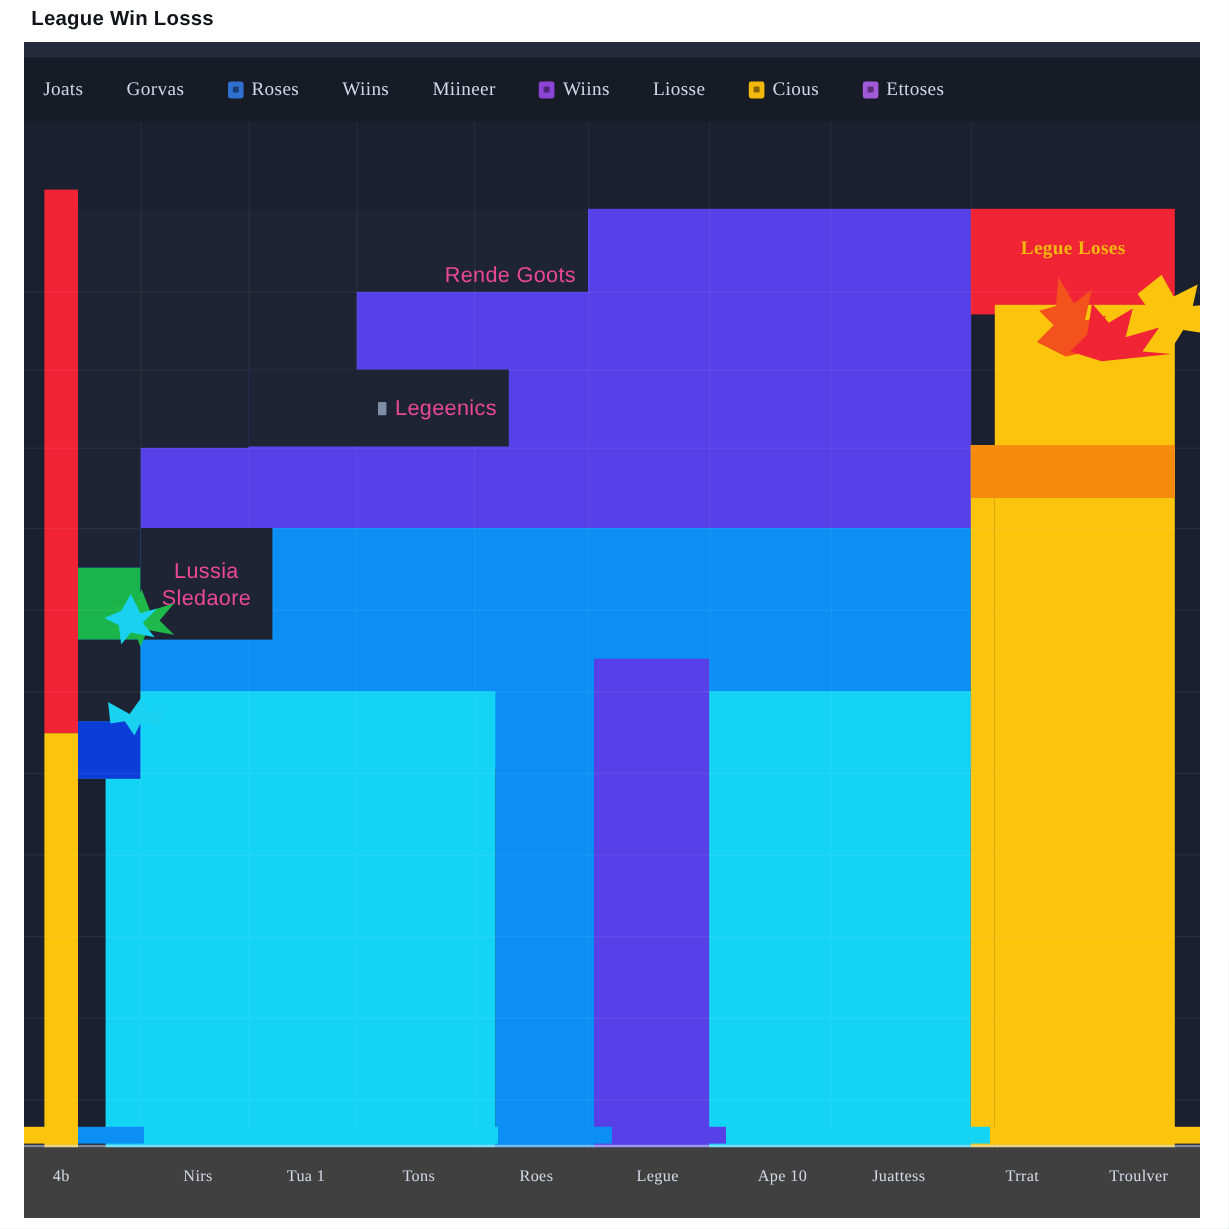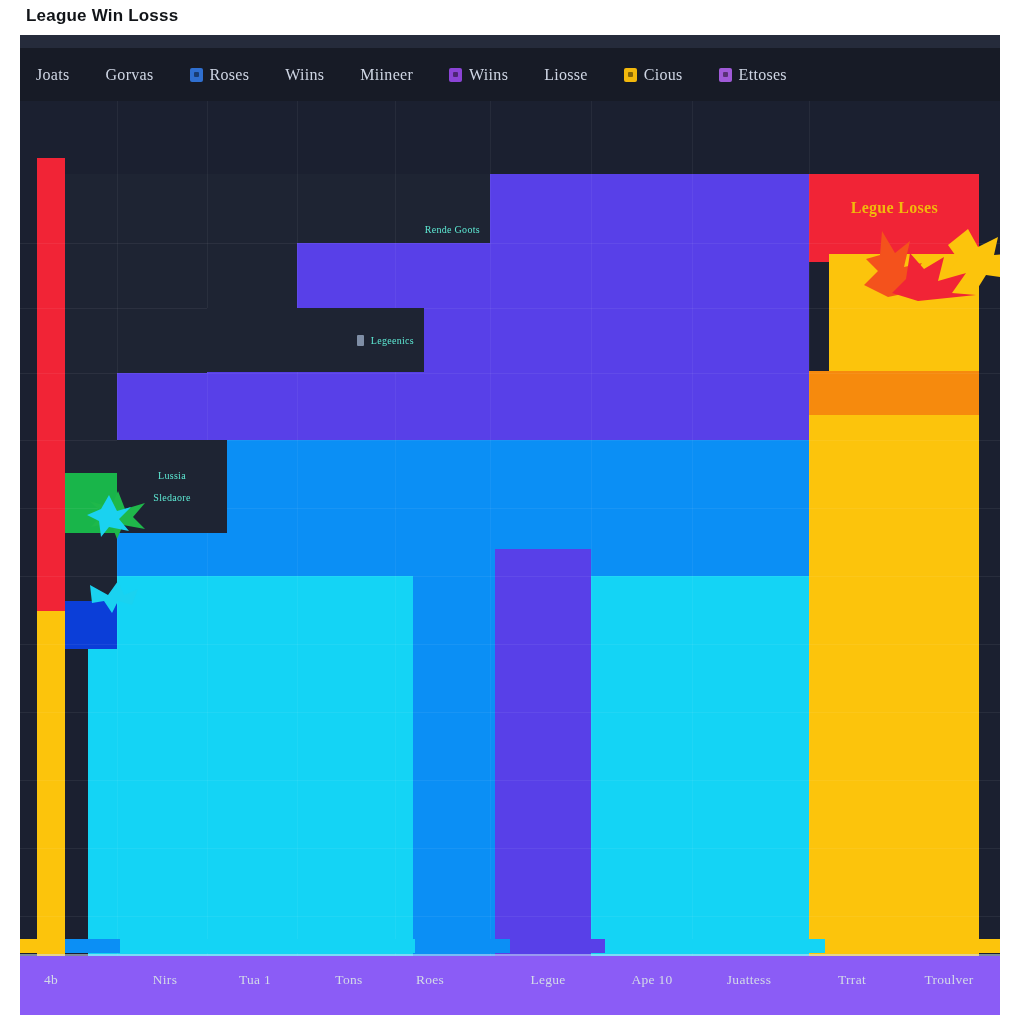--- a/index.html
+++ b/index.html
@@ -147,23 +147,23 @@
     background: rgba(255,255,255,0.05);
     z-index: 12;
     pointer-events: none;
   }
 
   
   .chip {
     position: absolute;
     z-index: 20;
     background: #1e2433;
-    color: #5eead4;
-    font-family: Liberation Serif, serif;
-    font-size: 10px;
+    color: #ec4899;
+    font-family: Liberation Sans, sans-serif;
+    font-size: 18px;
     letter-spacing: 0.3px;
     display: flex;
     align-items: center;
     justify-content: flex-end;
     padding-right: 10px;
     box-sizing: border-box;
     white-space: nowrap;
   }
   .chip.two-line {
     flex-direction: column;
@@ -202,21 +202,21 @@
     height: 2px;
     background: rgba(210,225,245,0.55);
     z-index: 26;
   }
   .axis-labels {
     position: absolute;
     left: 0;
     bottom: 0;
     width: 980px;
     height: 59px;
-    background: #8b5cf6;
+    background: #404040;
     z-index: 24;
   }
   .axis-label {
     position: absolute;
     top: 16px;
     font-family: "Liberation Serif", serif;
     font-size: 13.5px;
     color: #d2dae7;
     letter-spacing: 0.3px;
     white-space: nowrap;
@@ -366,21 +366,21 @@
           <div class="seg" style="width:220px; background:#14d4f5;"></div>
           <div class="seg" style="width:175px; background:#fcc40c;"></div>
         </div>
         <div class="axis-rule"></div>
 
         <div class="axis-labels">
           <div class="axis-label" style="left:31px;">4b</div>
           <div class="axis-label" style="left:145px;">Nirs</div>
           <div class="axis-label" style="left:235px;">Tua 1</div>
           <div class="axis-label" style="left:329px;">Tons</div>
-          <div class="axis-label" style="left:410px;">Roes</div>
+          <div class="axis-label" style="left:427px;">Roes</div>
           <div class="axis-label" style="left:528px;">Legue</div>
           <div class="axis-label" style="left:632px;">Ape 10</div>
           <div class="axis-label" style="left:729px;">Juattess</div>
           <div class="axis-label" style="left:832px;">Trrat</div>
           <div class="axis-label" style="left:929px;">Troulver</div>
         </div>
 
       </div>
     </div>
   </div>

